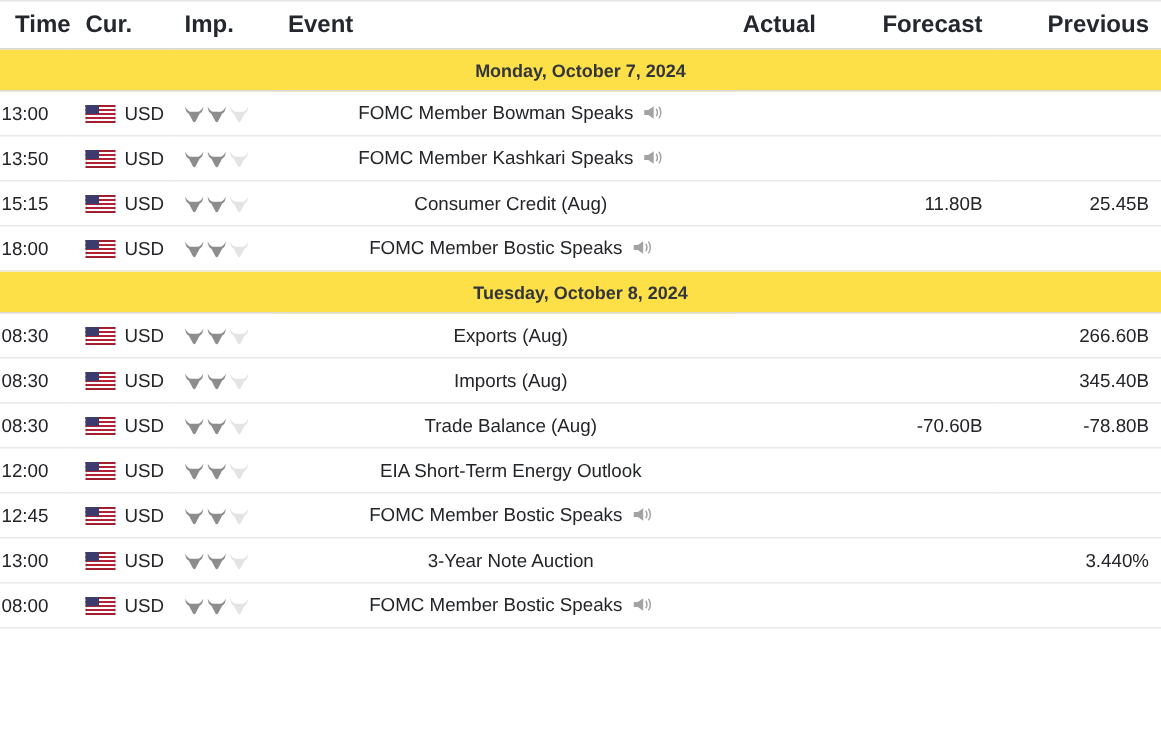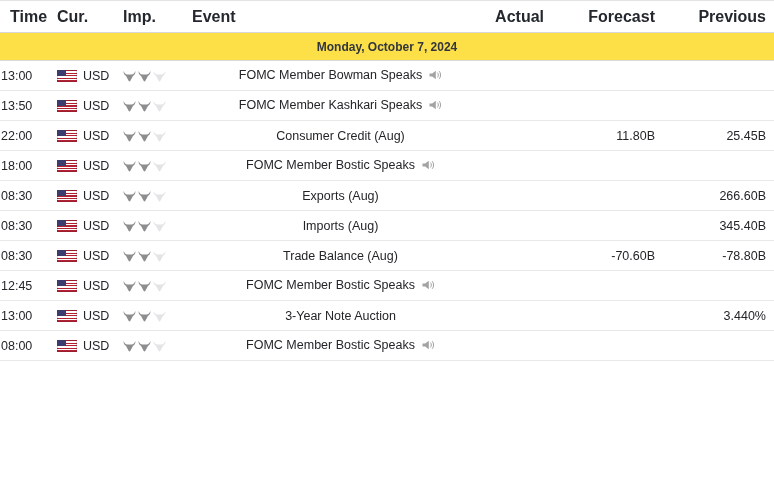--- a/index.html
+++ b/index.html
@@ -95,21 +95,21 @@
               <path d="M0.5 3.4 L3.2 3.4 L6.8 0.8 L6.8 9.2 L3.2 6.6 L0.5 6.6 Z" fill="#a3a3a5"></path>
               <path d="M8.4 2.6 C9.6 3.6 9.6 6.4 8.4 7.4" stroke="#a3a3a5" stroke-width="1" fill="none"></path>
               <path d="M10.2 1.2 C12 2.9 12 7.1 10.2 8.8" stroke="#a3a3a5" stroke-width="1" fill="none"></path>
             </svg></span></td>
     <td class="c-num"></td>
     <td class="c-num"></td>
     <td class="c-num"></td>
   </tr>
 
   <tr class="event-row">
-    <td class="c-time">22:00</td>
+    <td class="c-time">15:15</td>
     <td class="c-cur"><span class="flag"></span><span class="cur-label">USD</span></td>
     <td class="c-imp"><svg class="bull filled" viewBox="0 0 14 12">
             <path d="M0.4 0 C1.7 2.8 3.3 3.7 4.5 3.8 L9.5 3.8 C10.7 3.7 12.3 2.8 13.6 0 C13.4 3.2 12.2 4.6 10.9 5.2 L8 10.7 C7.5 11.6 6.5 11.6 6 10.7 L3.1 5.2 C1.8 4.6 0.6 3.2 0.4 0 Z"></path>
           </svg><svg class="bull filled" viewBox="0 0 14 12">
             <path d="M0.4 0 C1.7 2.8 3.3 3.7 4.5 3.8 L9.5 3.8 C10.7 3.7 12.3 2.8 13.6 0 C13.4 3.2 12.2 4.6 10.9 5.2 L8 10.7 C7.5 11.6 6.5 11.6 6 10.7 L3.1 5.2 C1.8 4.6 0.6 3.2 0.4 0 Z"></path>
           </svg><svg class="bull" viewBox="0 0 14 12">
             <path d="M0.4 0 C1.7 2.8 3.3 3.7 4.5 3.8 L9.5 3.8 C10.7 3.7 12.3 2.8 13.6 0 C13.4 3.2 12.2 4.6 10.9 5.2 L8 10.7 C7.5 11.6 6.5 11.6 6 10.7 L3.1 5.2 C1.8 4.6 0.6 3.2 0.4 0 Z"></path>
           </svg></td>
     <td class="c-event"><span class="ev-link">Consumer Credit (Aug)</span></td>
     <td class="c-num"></td>
@@ -130,20 +130,23 @@
     <td class="c-event"><span class="ev-link">FOMC Member Bostic Speaks</span><span class="spk"><svg width="13" height="10" viewBox="0 0 13 10">
               <path d="M0.5 3.4 L3.2 3.4 L6.8 0.8 L6.8 9.2 L3.2 6.6 L0.5 6.6 Z" fill="#a3a3a5"></path>
               <path d="M8.4 2.6 C9.6 3.6 9.6 6.4 8.4 7.4" stroke="#a3a3a5" stroke-width="1" fill="none"></path>
               <path d="M10.2 1.2 C12 2.9 12 7.1 10.2 8.8" stroke="#a3a3a5" stroke-width="1" fill="none"></path>
             </svg></span></td>
     <td class="c-num"></td>
     <td class="c-num"></td>
     <td class="c-num"></td>
   </tr>
 
+  <tr class="day-row">
+    <td colspan="7">Tuesday, October 8, 2024</td>
+  </tr>
 
   <tr class="event-row">
     <td class="c-time">08:30</td>
     <td class="c-cur"><span class="flag"></span><span class="cur-label">USD</span></td>
     <td class="c-imp"><svg class="bull filled" viewBox="0 0 14 12">
             <path d="M0.4 0 C1.7 2.8 3.3 3.7 4.5 3.8 L9.5 3.8 C10.7 3.7 12.3 2.8 13.6 0 C13.4 3.2 12.2 4.6 10.9 5.2 L8 10.7 C7.5 11.6 6.5 11.6 6 10.7 L3.1 5.2 C1.8 4.6 0.6 3.2 0.4 0 Z"></path>
           </svg><svg class="bull filled" viewBox="0 0 14 12">
             <path d="M0.4 0 C1.7 2.8 3.3 3.7 4.5 3.8 L9.5 3.8 C10.7 3.7 12.3 2.8 13.6 0 C13.4 3.2 12.2 4.6 10.9 5.2 L8 10.7 C7.5 11.6 6.5 11.6 6 10.7 L3.1 5.2 C1.8 4.6 0.6 3.2 0.4 0 Z"></path>
           </svg><svg class="bull" viewBox="0 0 14 12">
             <path d="M0.4 0 C1.7 2.8 3.3 3.7 4.5 3.8 L9.5 3.8 C10.7 3.7 12.3 2.8 13.6 0 C13.4 3.2 12.2 4.6 10.9 5.2 L8 10.7 C7.5 11.6 6.5 11.6 6 10.7 L3.1 5.2 C1.8 4.6 0.6 3.2 0.4 0 Z"></path>
@@ -180,20 +183,35 @@
           </svg><svg class="bull" viewBox="0 0 14 12">
             <path d="M0.4 0 C1.7 2.8 3.3 3.7 4.5 3.8 L9.5 3.8 C10.7 3.7 12.3 2.8 13.6 0 C13.4 3.2 12.2 4.6 10.9 5.2 L8 10.7 C7.5 11.6 6.5 11.6 6 10.7 L3.1 5.2 C1.8 4.6 0.6 3.2 0.4 0 Z"></path>
           </svg></td>
     <td class="c-event"><span class="ev-link">Trade Balance (Aug)</span></td>
     <td class="c-num"></td>
     <td class="c-num">-70.60B</td>
     <td class="c-num">-78.80B</td>
   </tr>
 
 
+  <tr class="event-row">
+    <td class="c-time">12:00</td>
+    <td class="c-cur"><span class="flag"></span><span class="cur-label">USD</span></td>
+    <td class="c-imp"><svg class="bull filled" viewBox="0 0 14 12">
+            <path d="M0.4 0 C1.7 2.8 3.3 3.7 4.5 3.8 L9.5 3.8 C10.7 3.7 12.3 2.8 13.6 0 C13.4 3.2 12.2 4.6 10.9 5.2 L8 10.7 C7.5 11.6 6.5 11.6 6 10.7 L3.1 5.2 C1.8 4.6 0.6 3.2 0.4 0 Z"></path>
+          </svg><svg class="bull filled" viewBox="0 0 14 12">
+            <path d="M0.4 0 C1.7 2.8 3.3 3.7 4.5 3.8 L9.5 3.8 C10.7 3.7 12.3 2.8 13.6 0 C13.4 3.2 12.2 4.6 10.9 5.2 L8 10.7 C7.5 11.6 6.5 11.6 6 10.7 L3.1 5.2 C1.8 4.6 0.6 3.2 0.4 0 Z"></path>
+          </svg><svg class="bull" viewBox="0 0 14 12">
+            <path d="M0.4 0 C1.7 2.8 3.3 3.7 4.5 3.8 L9.5 3.8 C10.7 3.7 12.3 2.8 13.6 0 C13.4 3.2 12.2 4.6 10.9 5.2 L8 10.7 C7.5 11.6 6.5 11.6 6 10.7 L3.1 5.2 C1.8 4.6 0.6 3.2 0.4 0 Z"></path>
+          </svg></td>
+    <td class="c-event"><span class="ev-link">EIA Short-Term Energy Outlook</span></td>
+    <td class="c-num"></td>
+    <td class="c-num"></td>
+    <td class="c-num"></td>
+  </tr>
 
   <tr class="event-row">
     <td class="c-time">12:45</td>
     <td class="c-cur"><span class="flag"></span><span class="cur-label">USD</span></td>
     <td class="c-imp"><svg class="bull filled" viewBox="0 0 14 12">
             <path d="M0.4 0 C1.7 2.8 3.3 3.7 4.5 3.8 L9.5 3.8 C10.7 3.7 12.3 2.8 13.6 0 C13.4 3.2 12.2 4.6 10.9 5.2 L8 10.7 C7.5 11.6 6.5 11.6 6 10.7 L3.1 5.2 C1.8 4.6 0.6 3.2 0.4 0 Z"></path>
           </svg><svg class="bull filled" viewBox="0 0 14 12">
             <path d="M0.4 0 C1.7 2.8 3.3 3.7 4.5 3.8 L9.5 3.8 C10.7 3.7 12.3 2.8 13.6 0 C13.4 3.2 12.2 4.6 10.9 5.2 L8 10.7 C7.5 11.6 6.5 11.6 6 10.7 L3.1 5.2 C1.8 4.6 0.6 3.2 0.4 0 Z"></path>
           </svg><svg class="bull" viewBox="0 0 14 12">
             <path d="M0.4 0 C1.7 2.8 3.3 3.7 4.5 3.8 L9.5 3.8 C10.7 3.7 12.3 2.8 13.6 0 C13.4 3.2 12.2 4.6 10.9 5.2 L8 10.7 C7.5 11.6 6.5 11.6 6 10.7 L3.1 5.2 C1.8 4.6 0.6 3.2 0.4 0 Z"></path>

